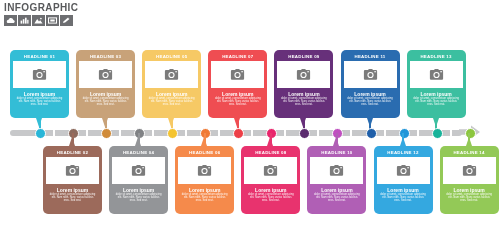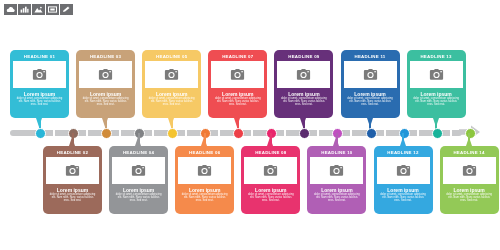--- a/index.html
+++ b/index.html
@@ -82,20 +82,21 @@
   #track-arrow{position:absolute;left:449px;top:-2px;width:22px;height:16px;}
   .dot{position:absolute;top:0px;width:9px;height:9px;border-radius:50%;
     margin-left:-4.5px;top:2px;border:1.2px solid #ffffff;box-sizing:content-box;}
 </style>
 </head>
 <body>
 
 <div id="board">
 
   <div id="header">
+    <div id="brand-title">INFOGRAPHIC</div>
     <div id="brand-icons">
         <div class="brand-icon">
           <svg width="9" height="7" viewBox="0 0 9 7">
             <path d="M2.2 6h4.9c1 0 1.6-.7 1.6-1.5 0-.8-.6-1.4-1.4-1.5C7.1 1.8 6.1 1 4.9 1 3.8 1 2.9 1.7 2.6 2.7 1.5 2.8.8 3.5.8 4.4.8 5.3 1.4 6 2.2 6z" fill="#fff"></path>
           </svg>
         </div>
         <div class="brand-icon">
           <svg width="9" height="7" viewBox="0 0 9 7">
             <rect x="0.6" y="3.6" width="1.6" height="3" fill="#fff"></rect>
             <rect x="2.8" y="2.2" width="1.6" height="4.4" fill="#fff"></rect>

